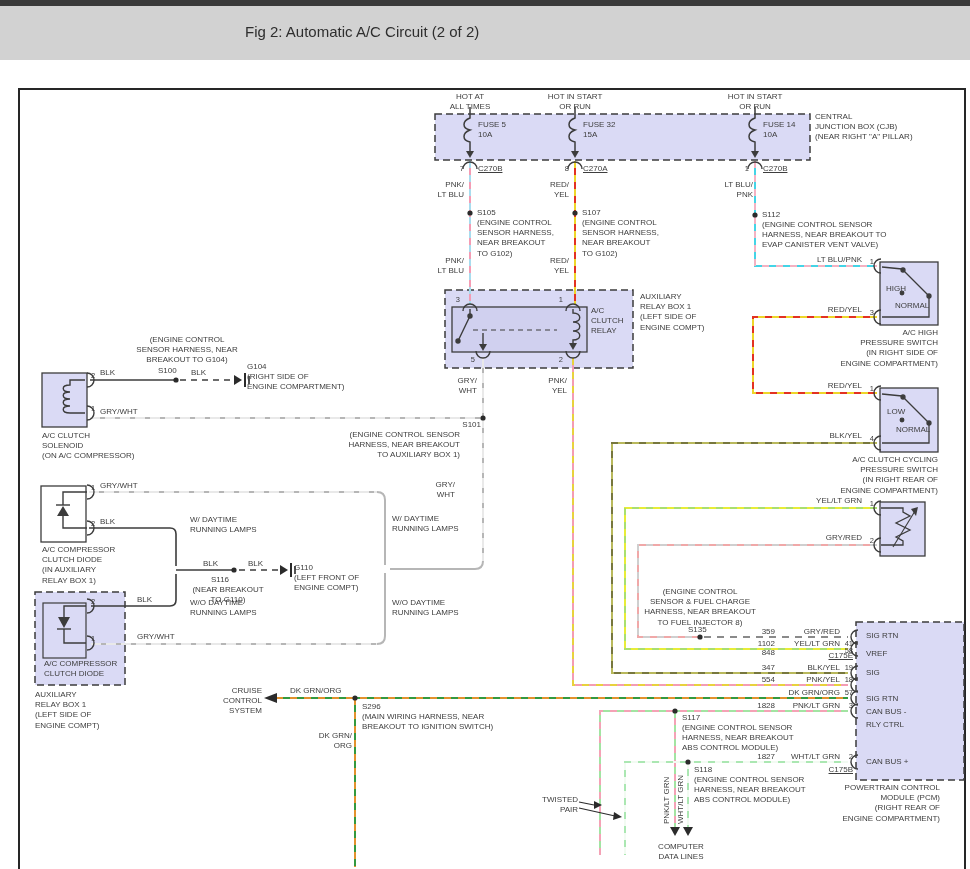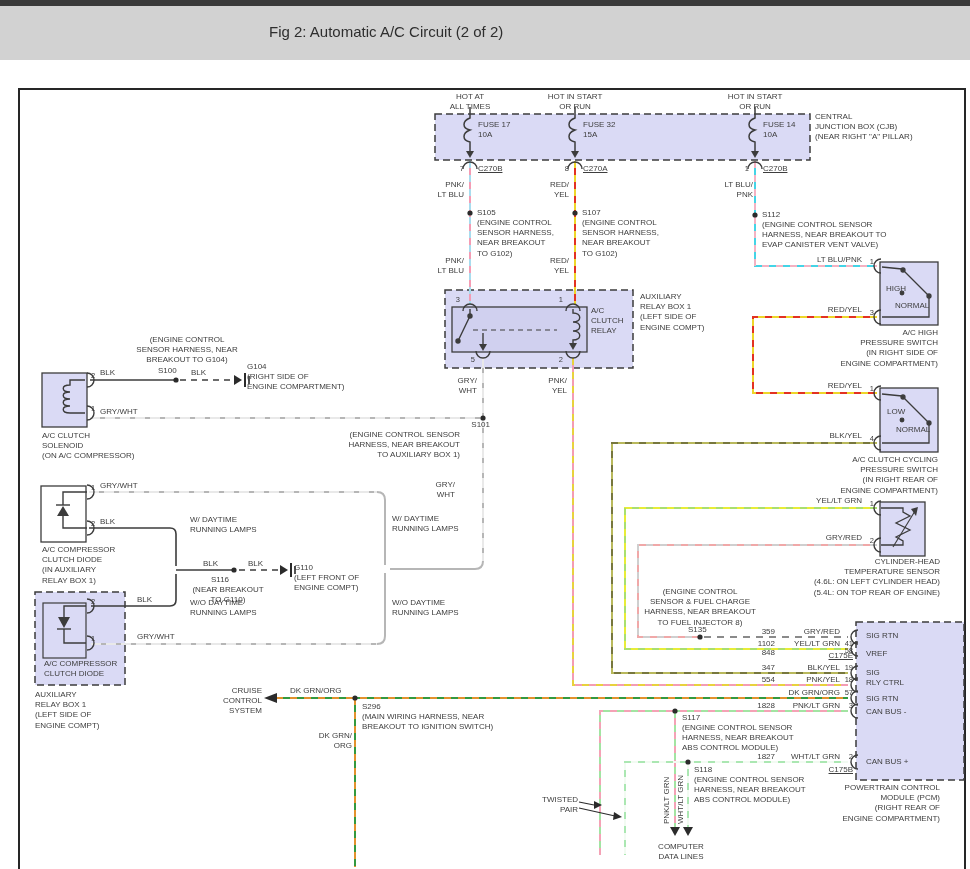--- a/index.html
+++ b/index.html
@@ -1,20 +1,20 @@
 <!DOCTYPE html>
 <html><head>
 <meta charset="utf-8">
 <style>
   html,body{margin:0;padding:0;background:#fff;}
   .page{position:relative;width:970px;height:869px;overflow:hidden;background:#fff;
         font-family:"Liberation Sans",sans-serif;}
   .topstrip{position:absolute;left:0;top:0;width:970px;height:6px;background:#3a3a3a;}
   .header{position:absolute;left:0;top:6px;width:970px;height:54px;background:#d2d2d2;}
-  .title{position:absolute;left:245px;top:17px;font-size:15px;color:#2e2e2e;margin-left:24px;}
+  .title{position:absolute;left:245px;top:17px;font-size:15px;color:#2e2e2e;}
   .frame{position:absolute;left:18px;top:88px;width:944px;height:900px;border:2px solid #262626;}
   svg.canvas{position:absolute;left:0;top:0;}
   .lb{position:absolute;font-size:8px;line-height:1.28;color:#3d3d3d;white-space:pre-line;}
   .r{text-align:right;}
   .c{text-align:center;transform:translateX(-50%);}
   .u{text-decoration:underline;cursor:pointer;}
   .pn{font-size:7.5px;}
   .vt{writing-mode:vertical-rl;transform:rotate(180deg);white-space:nowrap;}
 </style>
 </head>
@@ -250,21 +250,21 @@
       <polygon points="614,812 613,820 622,817" fill="#2b2b2b" stroke="none"></polygon>
     </g>
   </svg>
 
   <div class="lb c" style="left:470px;top:92px">HOT AT
 ALL TIMES</div>
   <div class="lb c" style="left:575px;top:92px">HOT IN START
 OR RUN</div>
   <div class="lb c" style="left:755px;top:92px">HOT IN START
 OR RUN</div>
-  <div class="lb" style="left:478px;top:120px">FUSE 17
+  <div class="lb" style="left:478px;top:120px">FUSE 5
 10A</div>
   <div class="lb" style="left:583px;top:120px">FUSE 32
 15A</div>
   <div class="lb" style="left:763px;top:120px">FUSE 14
 10A</div>
   <div class="lb" style="left:815px;top:112px">CENTRAL
 JUNCTION BOX (CJB)
 (NEAR RIGHT "A" PILLAR)</div>
   <div class="lb pn r" style="left:450px;top:164px;width:14px">7</div>
   <div class="lb pn r" style="left:555px;top:164px;width:14px">8</div>
@@ -307,21 +307,21 @@
 (LEFT SIDE OF
 ENGINE COMPT)</div>
   <div class="lb pn r" style="left:446px;top:295px;width:14px">3</div>
   <div class="lb pn r" style="left:549px;top:295px;width:14px">1</div>
   <div class="lb pn r" style="left:461px;top:355px;width:14px">5</div>
   <div class="lb pn r" style="left:549px;top:355px;width:14px">2</div>
   <div class="lb r" style="left:437px;top:376px;width:40px">GRY/
 WHT</div>
   <div class="lb r" style="left:527px;top:376px;width:40px">PNK/
 YEL</div>
-  <div class="lb r" style="left:450px;top:420px;width:40px">S101</div>
+  <div class="lb r" style="left:441px;top:420px;width:40px">S101</div>
   <div class="lb r" style="left:316px;top:430px;width:144px">(ENGINE CONTROL SENSOR
 HARNESS, NEAR BREAKOUT
 TO AUXILIARY BOX 1)</div>
   <div class="lb r" style="left:415px;top:480px;width:40px">GRY/
 WHT</div>
 
   <div class="lb c" style="left:187px;top:335px">(ENGINE CONTROL
 SENSOR HARNESS, NEAR
 BREAKOUT TO G104)</div>
   <div class="lb" style="left:100px;top:368px">BLK</div>
@@ -399,24 +399,20 @@
   <div class="lb r" style="left:800px;top:431px;width:62px">BLK/YEL</div>
   <div class="lb pn r" style="left:862px;top:434px;width:12px">4</div>
   <div class="lb r" style="left:790px;top:455px;width:148px">A/C CLUTCH CYCLING
 PRESSURE SWITCH
 (IN RIGHT REAR OF
 ENGINE COMPARTMENT)</div>
   <div class="lb r" style="left:790px;top:496px;width:72px">YEL/LT GRN</div>
   <div class="lb pn r" style="left:862px;top:499px;width:12px">1</div>
   <div class="lb r" style="left:800px;top:533px;width:62px">GRY/RED</div>
   <div class="lb pn r" style="left:862px;top:536px;width:12px">2</div>
-  <div class="lb r" style="left:770px;top:557px;width:170px">CYLINDER-HEAD
-TEMPERATURE SENSOR
-(4.6L: ON LEFT CYLINDER HEAD)
-(5.4L: ON TOP REAR OF ENGINE)</div>
 
   <div class="lb c" style="left:700px;top:587px">(ENGINE CONTROL
 SENSOR &amp; FUEL CHARGE
 HARNESS, NEAR BREAKOUT
 TO FUEL INJECTOR 8)</div>
   <div class="lb" style="left:688px;top:625px">S135</div>
 
   <div class="lb r" style="left:735px;top:627px;width:40px">359</div>
   <div class="lb r" style="left:768px;top:627px;width:72px">GRY/RED</div>
   <div class="lb pn r" style="left:838px;top:646px;width:15px">58</div>
@@ -429,21 +425,21 @@
   <div class="lb u r" style="left:800px;top:651px;width:53px">C175E</div>
 
   <div class="lb r" style="left:735px;top:663px;width:40px">347</div>
   <div class="lb r" style="left:768px;top:663px;width:72px">BLK/YEL</div>
   <div class="lb pn r" style="left:838px;top:663px;width:15px">19</div>
   <div class="lb" style="left:866px;top:668px">SIG</div>
 
   <div class="lb r" style="left:735px;top:675px;width:40px">554</div>
   <div class="lb r" style="left:768px;top:675px;width:72px">PNK/YEL</div>
   <div class="lb pn r" style="left:838px;top:675px;width:15px">18</div>
-  <div class="lb" style="left:866px;top:678px">RLY CTRL</div>
+  <div class="lb" style="left:866px;top:720px">RLY CTRL</div>
 
   <div class="lb r" style="left:735px;top:648px;width:40px">848</div>
   <div class="lb r" style="left:768px;top:688px;width:72px">DK GRN/ORG</div>
   <div class="lb pn r" style="left:838px;top:688px;width:15px">57</div>
   <div class="lb" style="left:866px;top:694px">SIG RTN</div>
 
   <div class="lb r" style="left:735px;top:701px;width:40px">1828</div>
   <div class="lb r" style="left:768px;top:701px;width:72px">PNK/LT GRN</div>
   <div class="lb pn r" style="left:838px;top:701px;width:15px">3</div>
   <div class="lb" style="left:866px;top:707px">CAN BUS -</div>

